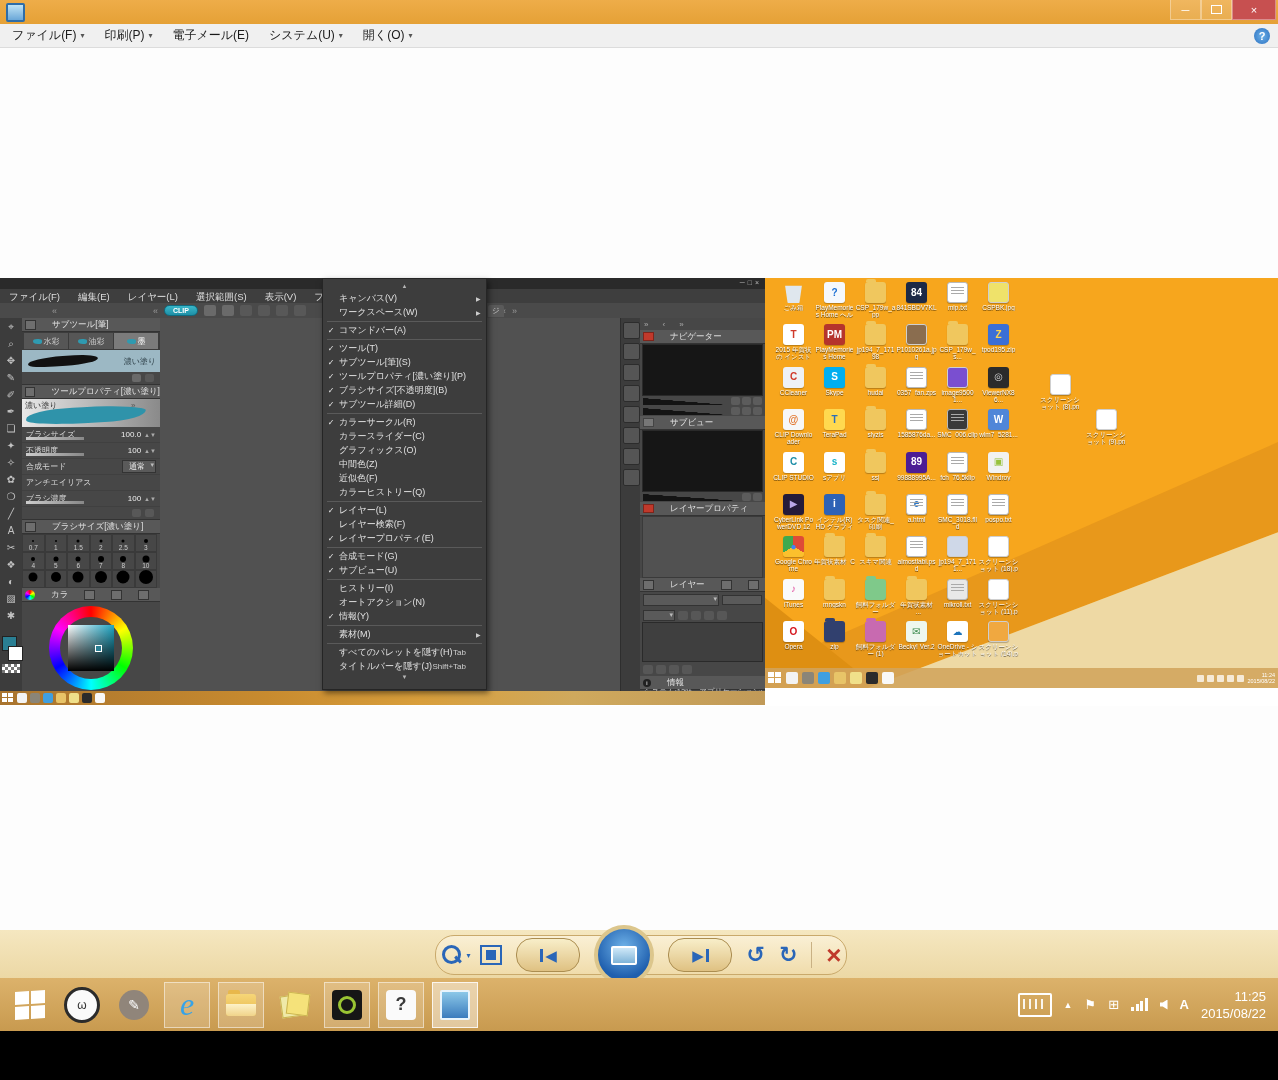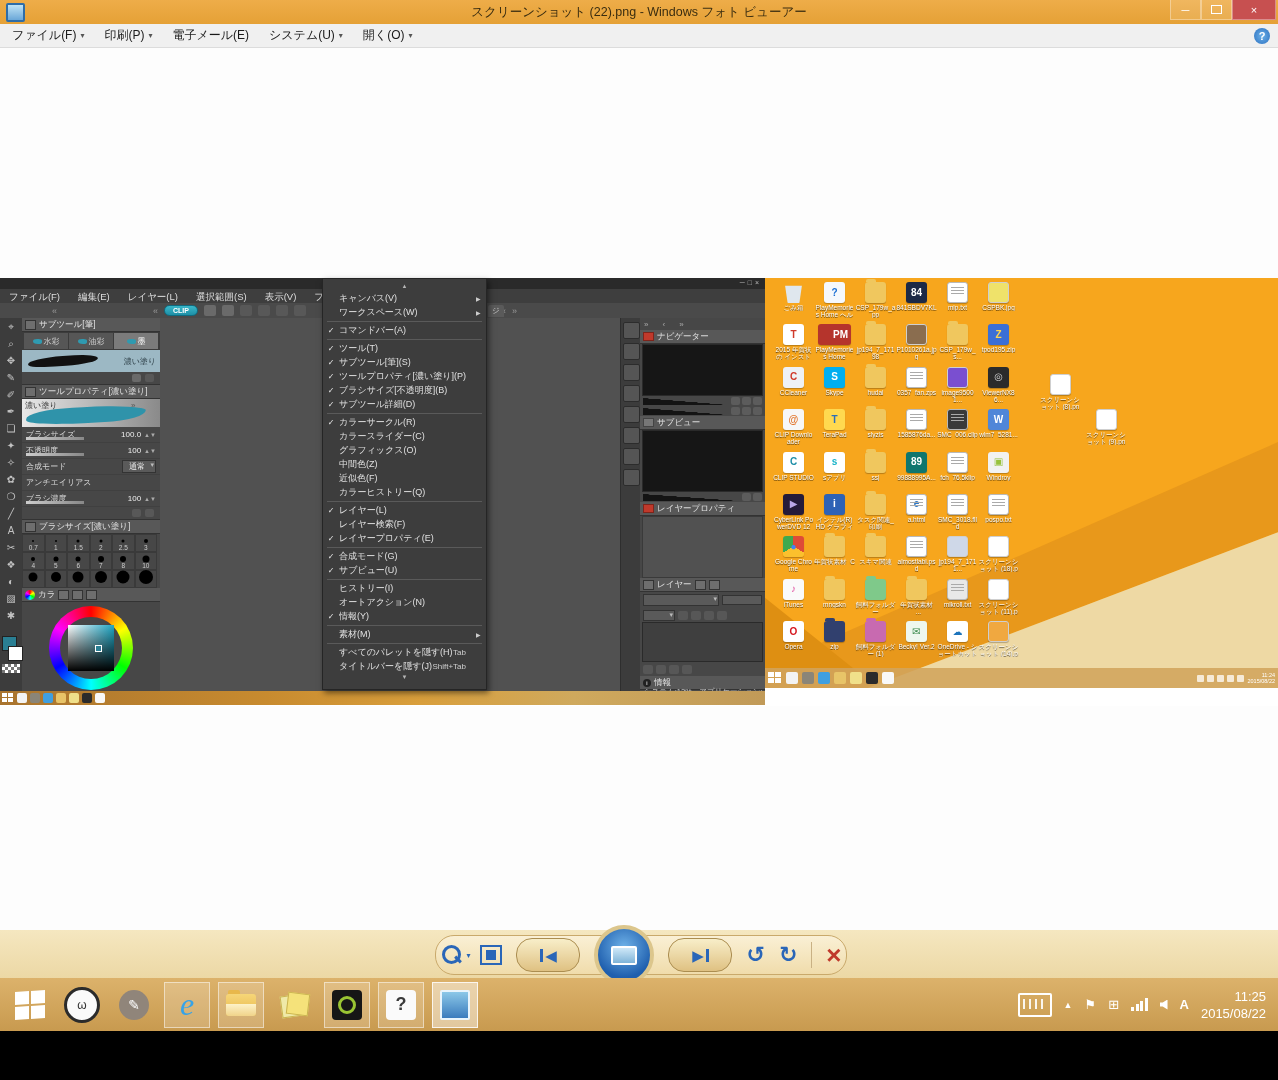--- a/index.html
+++ b/index.html
@@ -41,21 +41,21 @@
   .c-ico.dim{background:#585858;}
   .c-pagetab{position:absolute;left:488px;top:27px;background:#5a5a5a;color:#ccc;font-size:7.5px;
     padding:1px 4px;border-radius:2px 2px 0 0;}
   .c-toolcol{position:absolute;left:0;top:40px;width:22px;height:373px;background:#3c3c3c;
     display:flex;flex-direction:column;align-items:center;border-right:1px solid #2e2e2e;}
   .c-tool{width:18px;height:17px;color:#c2c2c2;font-size:10px;text-align:center;line-height:17px;}
   .c-swatch{width:13px;height:13px;border:1px solid #222;}
   .c-checker{width:18px;height:9px;margin-top:3px;background:
     repeating-conic-gradient(#fff 0 25%,#777 0 50%) 0 0/6px 6px;}
   .c-panelcol{position:absolute;left:22px;top:40px;width:138px;height:373px;background:#474747;}
-  .c-phead{height:13px;background:#585858;display:flex;align-items:center;gap:3px;
+  .c-phead{height:13px;background:#585858;display:flex;align-items:center;gap:16px;
     border-bottom:1px solid #333;padding-left:3px;font-size:8.5px;color:#e2e2e2;white-space:nowrap;overflow:hidden;}
   .c-phead .mini{width:9px;height:8px;background:#6e6e6e;border:1px solid #333;}
   .c-tabs{height:16px;display:flex;gap:1px;background:#3c3c3c;padding:1px 2px;}
   .c-tab{flex:1;background:#565656;color:#ccc;font-size:8px;display:flex;align-items:center;justify-content:center;gap:2px;}
   .c-tab.active{background:#7b7b7b;color:#fff;}
   .brushmark{display:inline-block;width:9px;height:5px;background:#2f9ab0;border-radius:50% 40% 40% 60%;}
   .c-subrow{height:22px;background:#9cb8c4;position:relative;display:flex;align-items:center;}
   .blob{width:70px;height:10px;margin-left:6px;background:#111;
     border-radius:60% 40% 55% 45%/70% 55% 65% 40%;transform:rotate(-4deg);}
   .c-subrow .lbl{position:absolute;right:4px;color:#2c3e46;font-size:8px;}
@@ -210,21 +210,20 @@
   .sig i{display:block;width:3px;background:#fff;}
   .spk{width:8px;height:10px;background:#fff;clip-path:polygon(0 30%,40% 30%,100% 0,100% 100%,40% 70%,0 70%);}
   .tb-clock{font-size:13px;color:#fff;text-align:right;line-height:17px;}
   .blackstrip{position:absolute;left:0;top:1031px;width:100%;height:49px;background:#000;}
 </style>
 </head>
 <body>
 
 <div class="pv-titlebar">
   <div class="pv-appicon"></div>
-  <div class="pv-title">スクリーンショット (22).png - Windows フォト ビューアー</div>
   <div class="pv-winbtns">
     <div class="pv-winbtn">
         <span>─</span>
       </div>
     <div class="pv-winbtn">
         <span class="restore-glyph"></span>
       </div>
     <div class="pv-winbtn close">
         <span>×</span>
       </div>
@@ -958,21 +957,21 @@
         </div>
 
         <div class="d-cell">
           <div class="tile app" style="background: rgb(255, 255, 255); color: rgb(208, 58, 43);">
             <span class="tg">T</span>
           </div>
           <div class="d-label">2015 年賀状の インストール</div>
         </div>
 
         <div class="d-cell">
-          <div class="tile app" style="background: rgb(181, 52, 44); color: rgb(255, 255, 255); padding-left: 12px;">
+          <div class="tile app" style="background: rgb(181, 52, 44); color: rgb(255, 255, 255);">
             <span class="tg">PM</span>
           </div>
           <div class="d-label">PlayMemories Home</div>
         </div>
 
         <div class="d-cell">
           <div class="tile folder">
             <span class="tg"></span>
           </div>
           <div class="d-label">jp194_7_17198</div>
@@ -1098,21 +1097,21 @@
         </div>
 
         <div class="d-cell">
           <div class="tile folder">
             <span class="tg"></span>
           </div>
           <div class="d-label">ssj</div>
         </div>
 
         <div class="d-cell">
-          <div class="tile app" style="background: #0f766e; color: rgb(255, 255, 255);">
+          <div class="tile app" style="background: #4c1d95; color: rgb(255, 255, 255);">
             <span class="tg">89</span>
           </div>
           <div class="d-label">99888995A...</div>
         </div>
 
         <div class="d-cell">
           <div class="tile doc">
             <span class="tg"></span>
           </div>
           <div class="d-label">fch_76.5klip</div>

